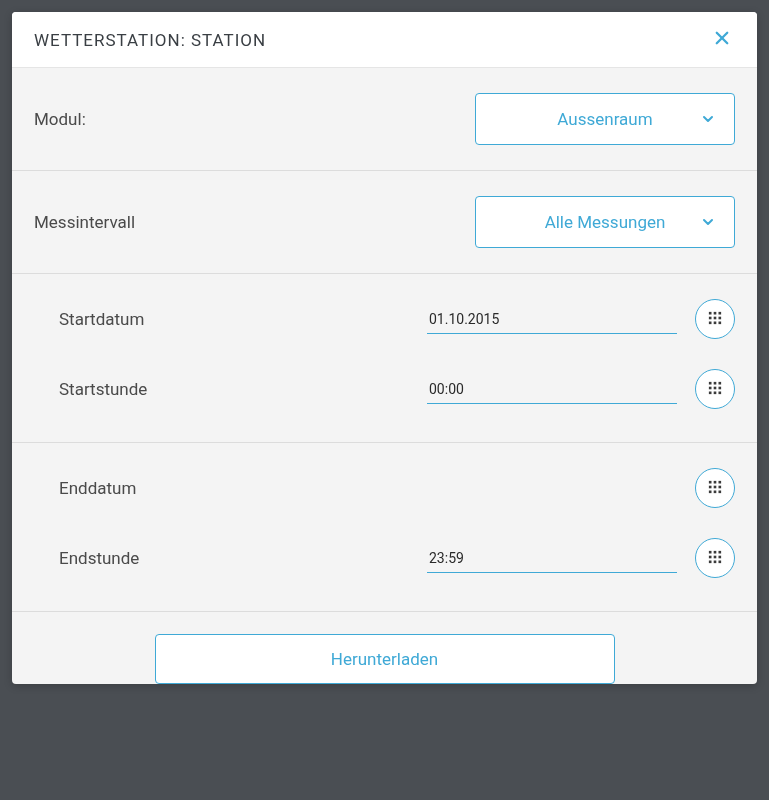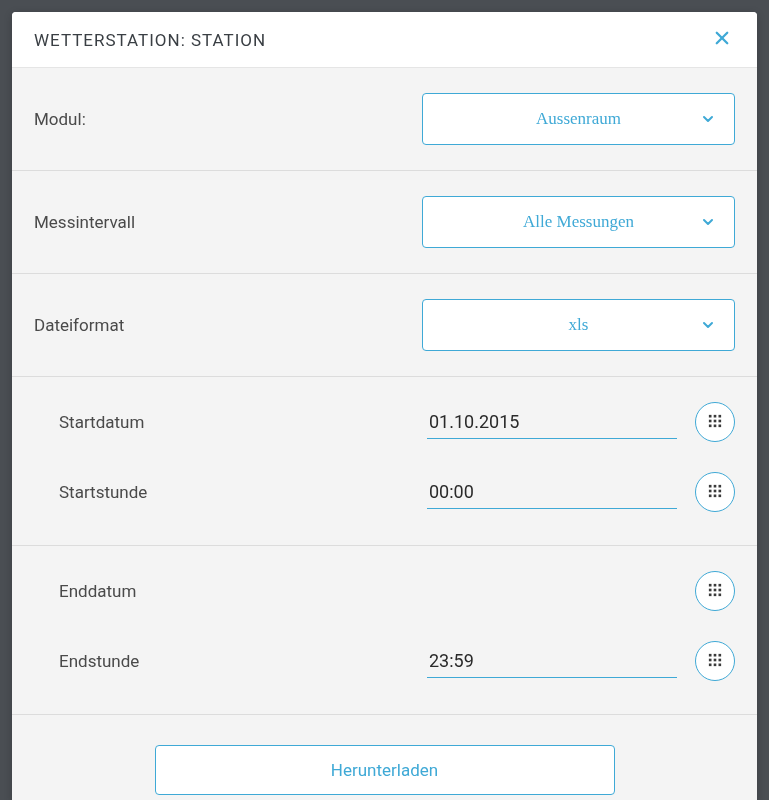--- a/index.html
+++ b/index.html
@@ -63,28 +63,27 @@
     }
     .form-label {
       font-size: 17px;
       color: #4a4a4a;
       flex: 0 0 auto;
     }
     .dropdown {
       background: #ffffff;
       border: 1.5px solid #3fa9d6;
       border-radius: 4px;
-      width: 313px;
+      width: 260px;
       height: 52px;
       display: flex;
       align-items: center;
       justify-content: center;
       position: relative;
       cursor: pointer;
-      font-family: Liberation Serif, serif;
     }
     .dropdown-text {
       color: #3fa9d6;
       font-size: 17px;
       font-weight: 400;
     }
     .dropdown-chevron {
       position: absolute;
       right: 18px;
       top: 50%;
@@ -111,21 +110,21 @@
     .date-input-wrap {
       display: flex;
       align-items: center;
       gap: 18px;
       flex: 0 0 auto;
     }
     .date-input {
       border: none;
       border-bottom: 1.5px solid #3fa9d6;
       background: transparent;
-      font-size: 18px;
+      font-size: 14px;
       color: #2a2a2a;
       padding: 6px 2px;
       width: 250px;
       outline: none;
       font-family: inherit;
     }
     .picker-btn {
       width: 40px;
       height: 40px;
       border: 1.5px solid #3fa9d6;
@@ -139,21 +138,21 @@
     }
     .picker-btn svg {
       width: 14px;
       height: 14px;
     }
     .download-section {
       padding: 22px 22px 0 22px;
     }
     .download-btn {
       width: 460px;
-      margin: 8px auto;
+      margin: 0 auto;
       display: block;
       background: #ffffff;
       border: 1.5px solid #3fa9d6;
       border-radius: 4px;
       color: #3fa9d6;
       font-size: 17px;
       padding: 14px 0;
       cursor: pointer;
       font-family: inherit;
     }
@@ -196,33 +195,20 @@
         <span class="dropdown-text">Alle Messungen</span>
         <span class="dropdown-chevron">
           <svg viewBox="0 0 24 24" fill="none" stroke="currentColor" stroke-width="3" stroke-linecap="round" stroke-linejoin="round">
             <polyline points="6 9 12 15 18 9"></polyline>
           </svg>
         </span>
       </div>
     </div>
   </div>
 
-  <div class="form-section">
-    <div class="form-row">
-      <div class="form-label">Dateiformat</div>
-      <div class="dropdown">
-        <span class="dropdown-text">xls</span>
-        <span class="dropdown-chevron">
-          <svg viewBox="0 0 24 24" fill="none" stroke="currentColor" stroke-width="3" stroke-linecap="round" stroke-linejoin="round">
-            <polyline points="6 9 12 15 18 9"></polyline>
-          </svg>
-        </span>
-      </div>
-    </div>
-  </div>
 
   <div class="date-section">
     <div class="date-row">
       <div class="form-label">Startdatum</div>
       <div class="date-input-wrap">
         <input class="date-input" value="01.10.2015" style="">
         <button class="picker-btn">
           <span>
             <svg viewBox="0 0 16 16" fill="currentColor">
               <rect x="1" y="1" width="3" height="3"></rect>

